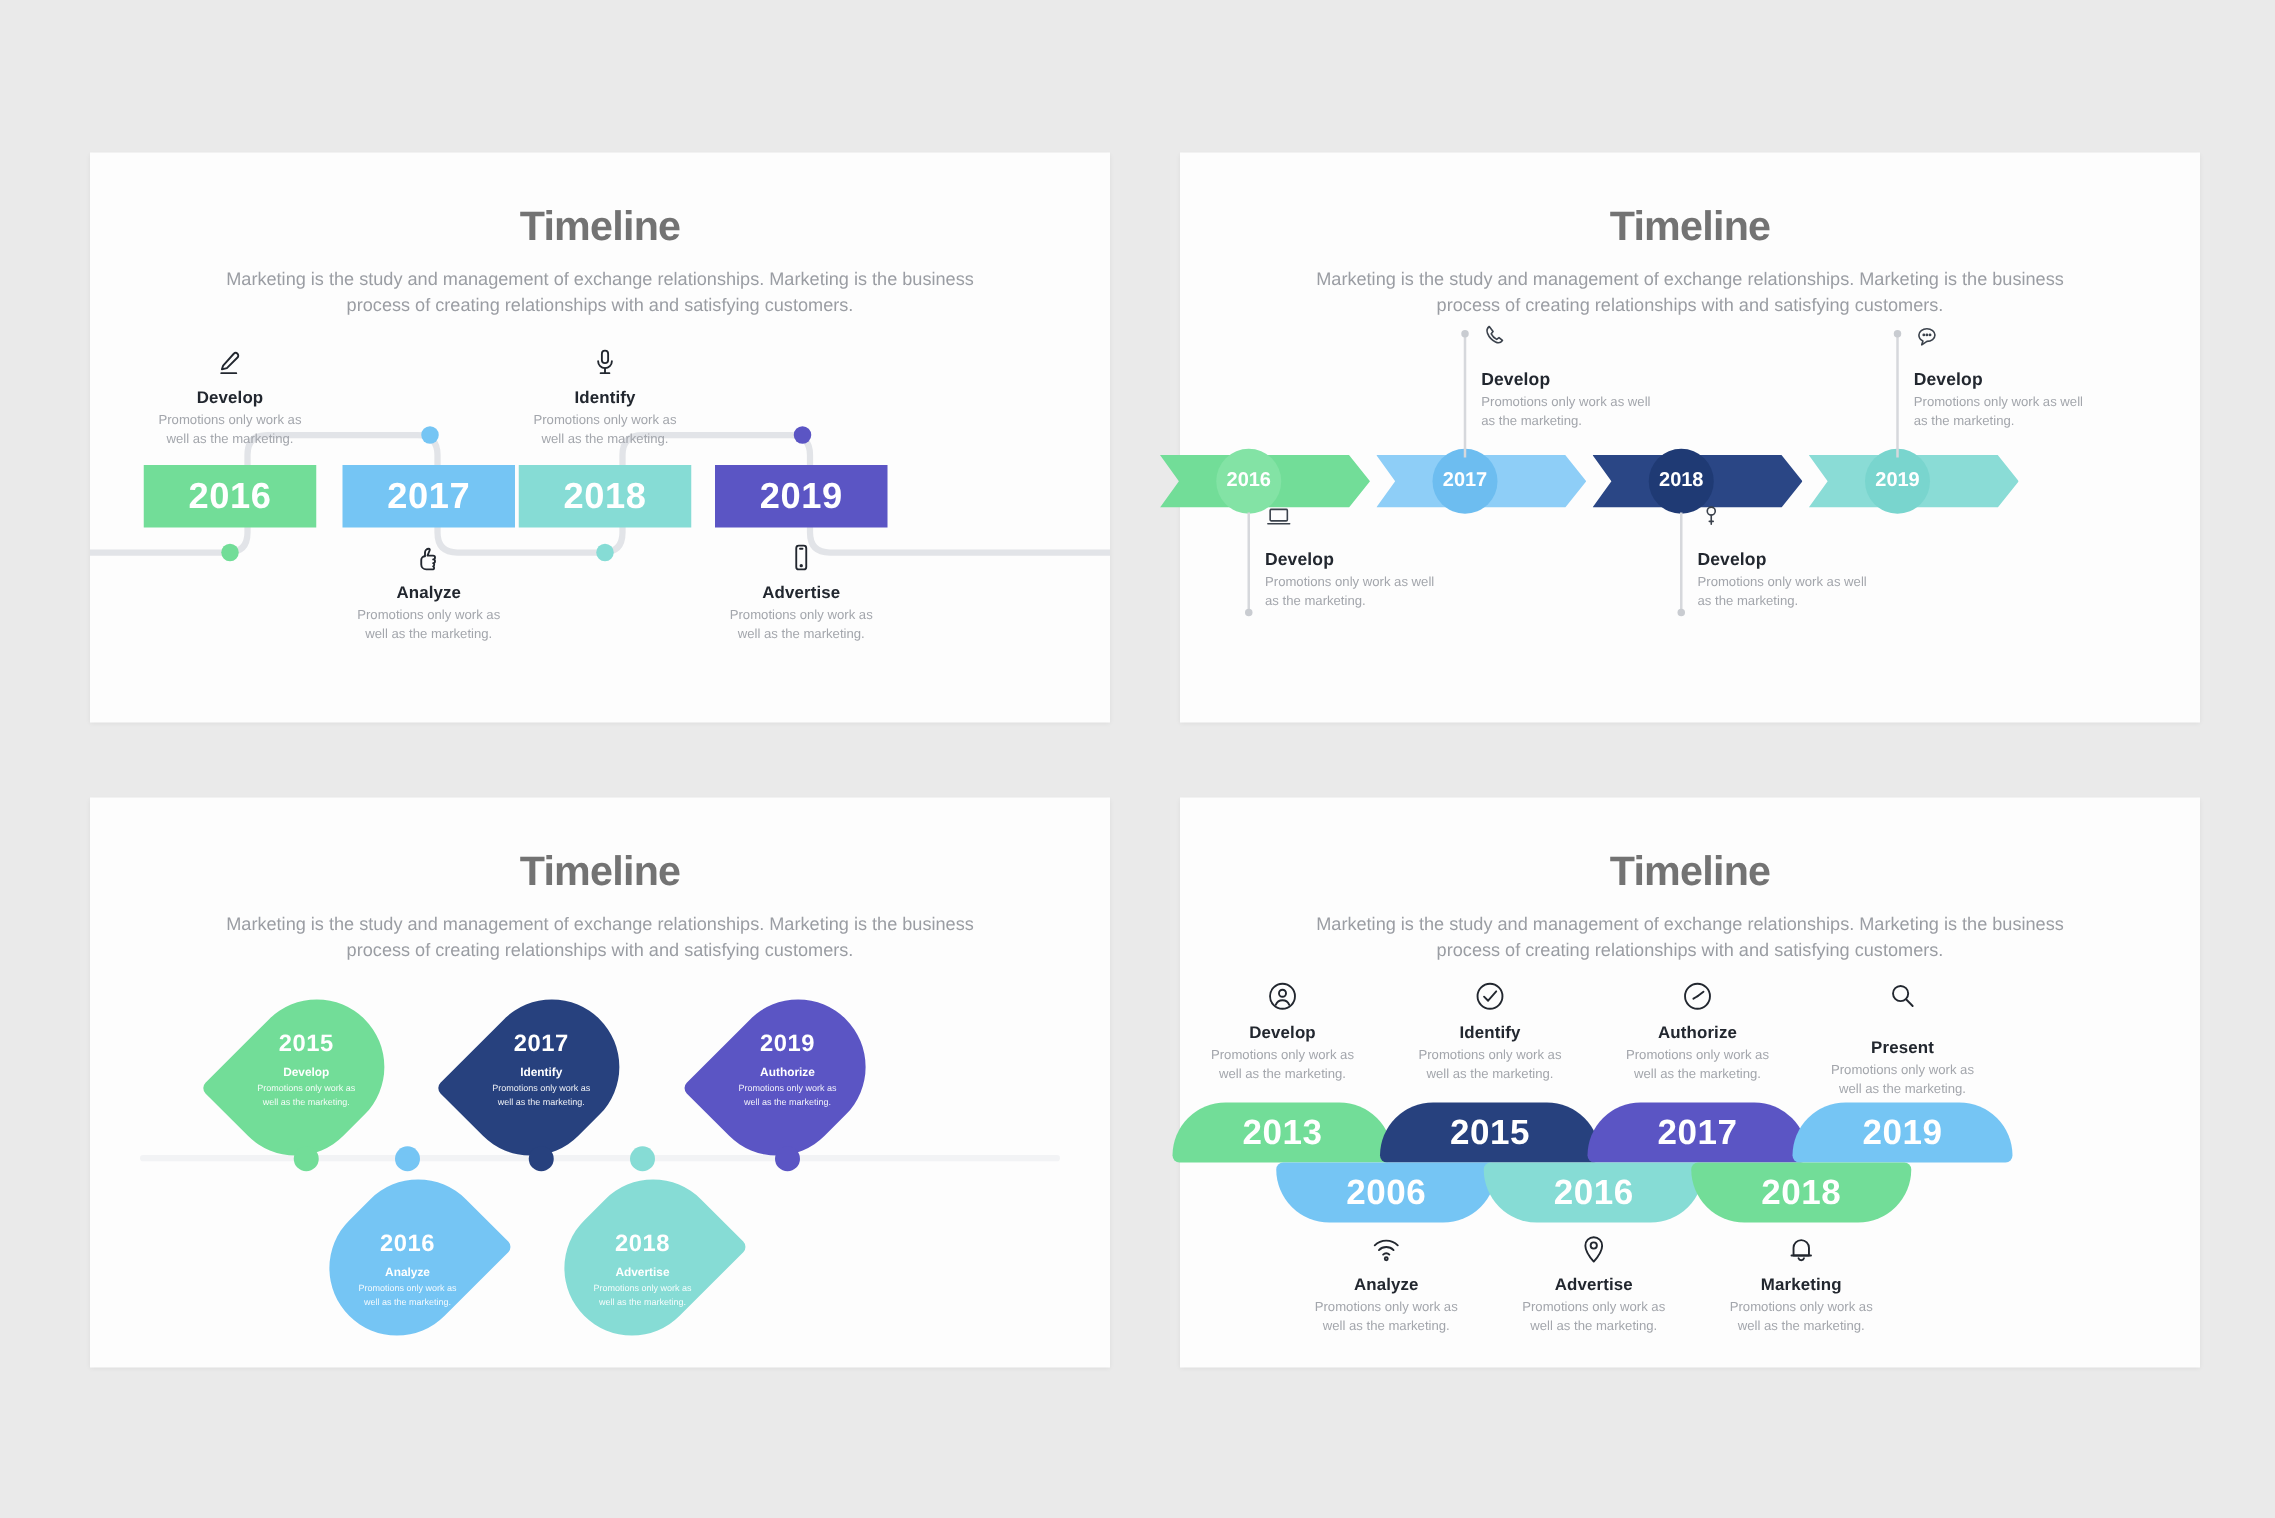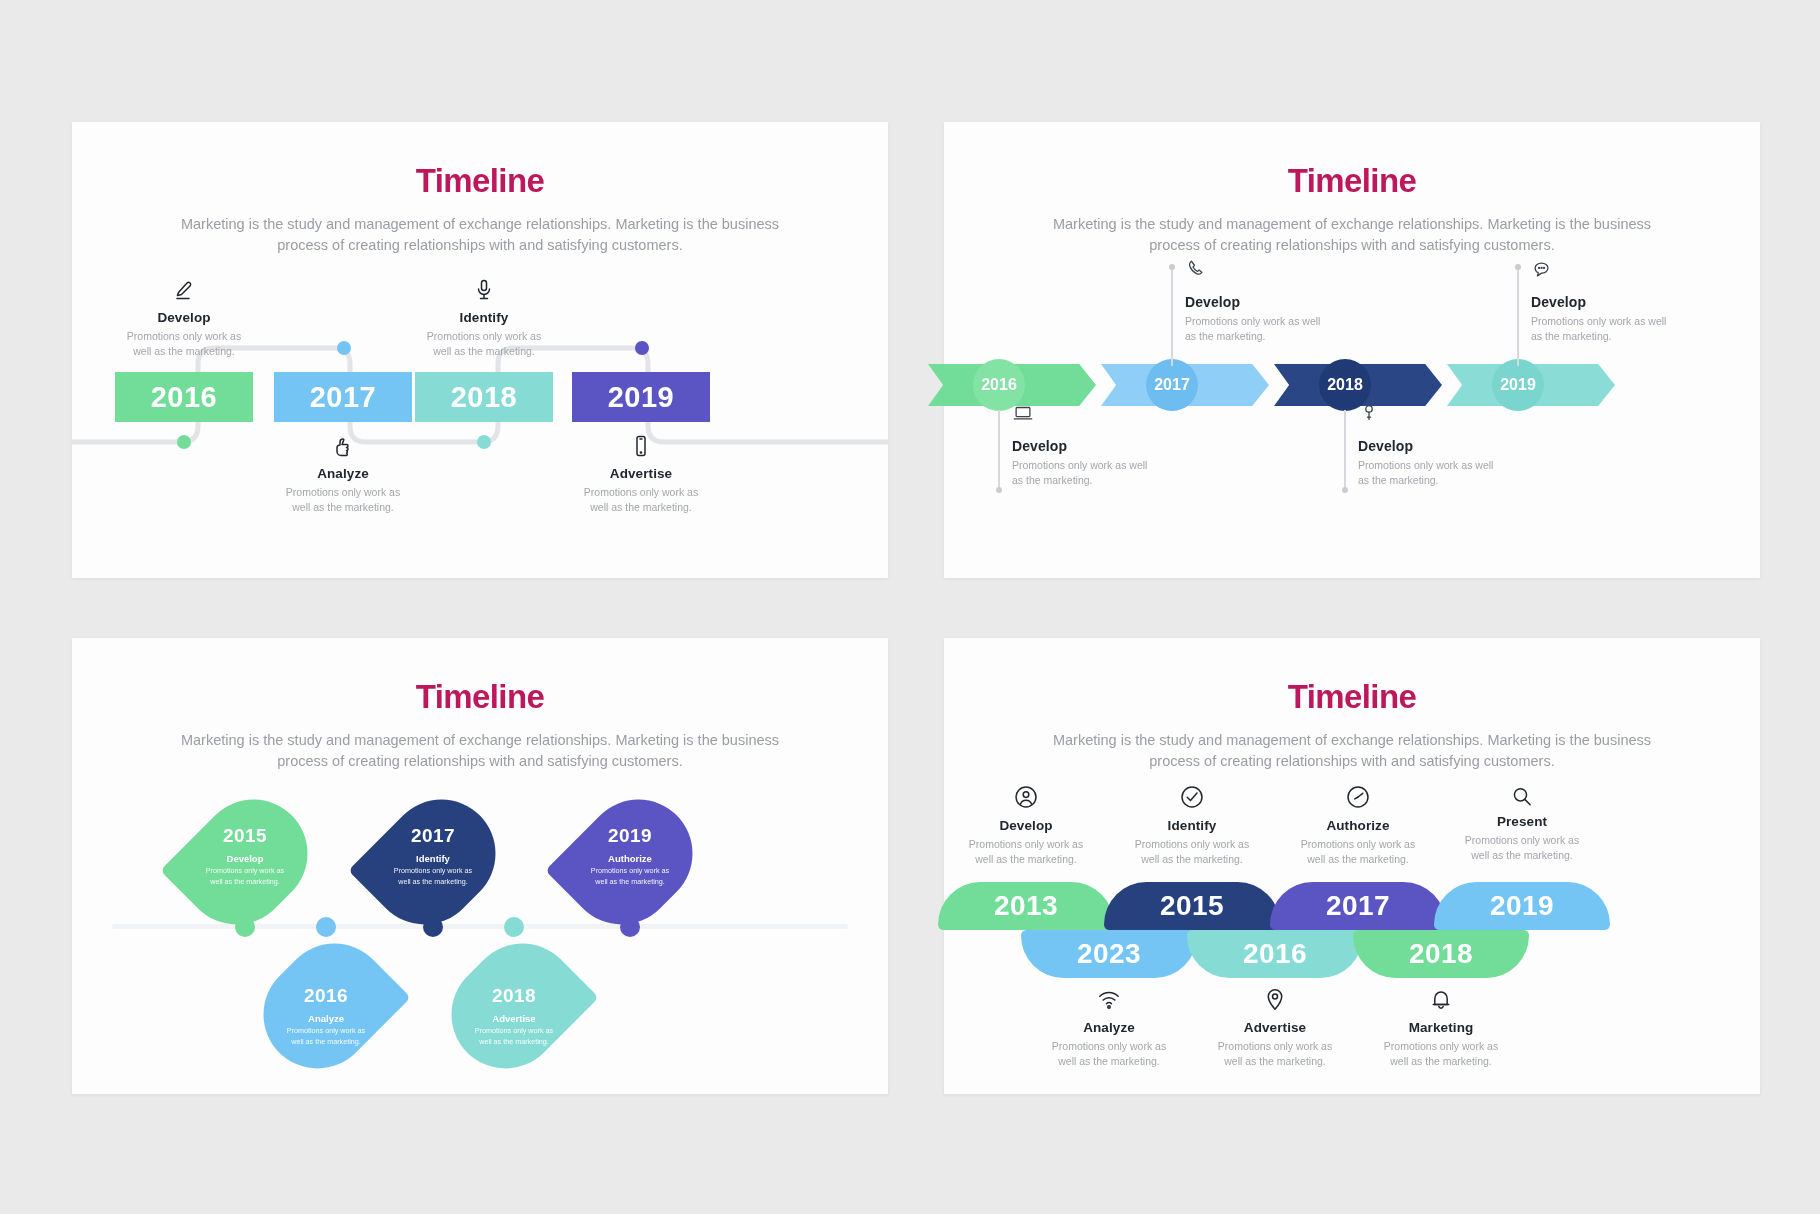--- a/index.html
+++ b/index.html
@@ -18,21 +18,21 @@
   }
   #slide-1 { left: 72px;  top: 122px; width: 816px; height: 456px; }
   #slide-2 { left: 944px; top: 122px; width: 816px; height: 456px; }
   #slide-3 { left: 72px;  top: 638px; width: 816px; height: 456px; }
   #slide-4 { left: 944px; top: 638px; width: 816px; height: 456px; }
 
   .title {
     text-align: center;
     font-size: 33px;
     font-weight: bold;
-    color: #be185d;
+    color: #737373;
     letter-spacing: -0.6px;
     margin-top: 40px;
   }
   .subtitle {
     text-align: center;
     font-size: 14.5px;
     color: #9a9da3;
     line-height: 1.45;
     margin: 14px auto 0;
     width: 620px;
@@ -336,30 +336,30 @@
         <div class="lbl-title" style="margin-top:8px;">Authorize</div>
         <div class="lbl-desc" style="padding:0 22px;">Promotions only work as well as the marketing.</div>
       </div>
       <div class="s4-cap" style="left:490px; top:8px;">
         <span class="ico">
           <svg width="26" height="26" viewBox="0 0 24 24" fill="none" stroke="#22272f" stroke-width="1.4" stroke-linecap="round" stroke-linejoin="round" style="margin:0 auto;">
             <circle cx="10.6" cy="10" r="5.6"></circle>
               <path d="M14.8 14.4 L19.5 19.2"></path>
           </svg>
         </span>
-        <div class="lbl-title" style="margin-top:4px;">Present</div>
+        <div class="lbl-title" style="margin-top:20px;">Present</div>
         <div class="lbl-desc" style="padding:0 22px;">Promotions only work as well as the marketing.</div>
       </div>
 
       <div class="s4-bar s4-top" style="left:-6px;  top:106px; background:#72dd98;">2013</div>
       <div class="s4-bar s4-top" style="left:160px; top:106px; background:#27417e;">2015</div>
       <div class="s4-bar s4-top" style="left:326px; top:106px; background:#5b55c4;">2017</div>
       <div class="s4-bar s4-top" style="left:490px; top:106px; background:#75c5f4;">2019</div>
 
-      <div class="s4-bar s4-bot" style="left:77px;  top:154px; background:#75c5f4;">2023</div>
+      <div class="s4-bar s4-bot" style="left:77px;  top:154px; background:#75c5f4;">2006</div>
       <div class="s4-bar s4-bot" style="left:243px; top:154px; background:#86dcd5;">2016</div>
       <div class="s4-bar s4-bot" style="left:409px; top:154px; background:#72dd98;">2018</div>
 
       <div class="s4-cap" style="left:77px; top:210px;">
         <span class="ico">
           <svg width="26" height="26" viewBox="0 0 24 24" fill="none" stroke="#22272f" stroke-width="1.4" stroke-linecap="round" stroke-linejoin="round" style="margin:0 auto;">
             <path d="M3.5 9.5 a12 12 0 0 1 17 0"></path>
             <path d="M6.6 13 a7.6 7.6 0 0 1 10.8 0"></path>
             <path d="M9.7 16.3 a3.2 3.2 0 0 1 4.6 0"></path>
             <circle cx="12" cy="19.4" r="1.1"></circle>

